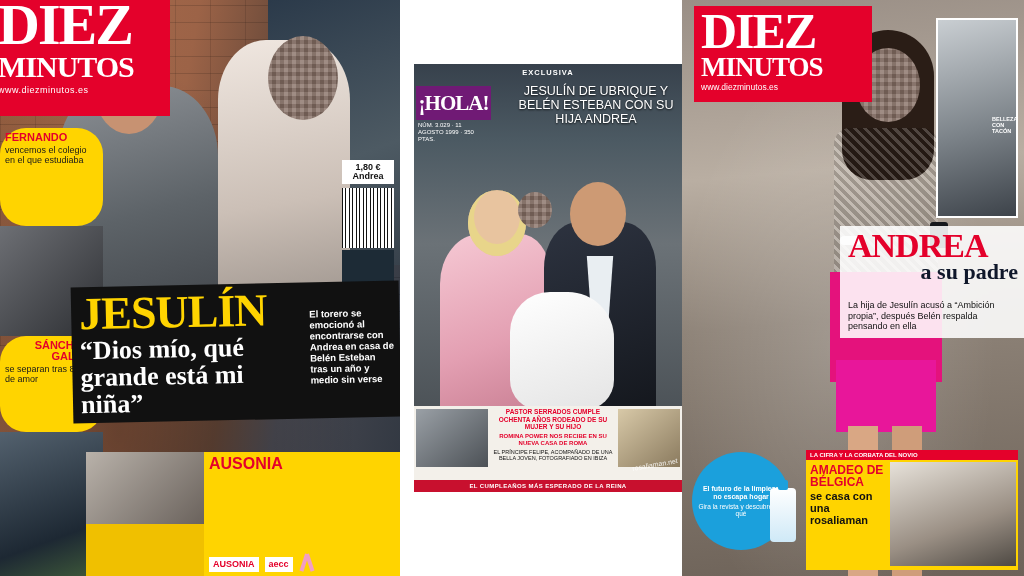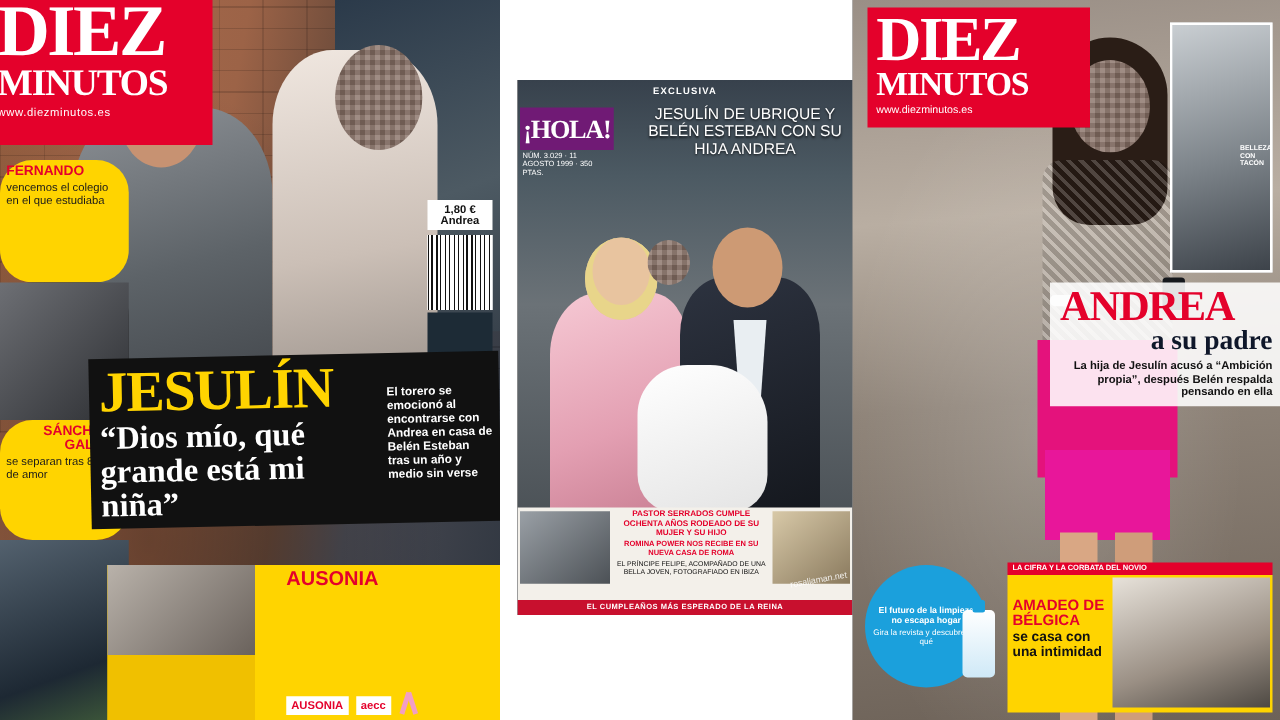--- a/index.html
+++ b/index.html
@@ -106,21 +106,21 @@
     position:absolute; right:6px; top:26px; width:84px;
     color:#fff; font-size:9.5px; line-height:11px; font-weight:bold;
   }
 
   
   #c1-bottom { position:absolute; left:86px; top:452px; width:314px; height:124px; background:#ffd400; }
   #c1-b-left { position:absolute; left:0; top:0; width:118px; height:100%; background:#f0c000; }
   #c1-b-left .ph { position:absolute; left:0; top:0; width:100%; height:58%; background:linear-gradient(135deg,#b9b2aa,#6a625c); }
   #c1-b-left .tx { position:absolute; left:4px; bottom:2px; width:110px; color:#e4012b; font-weight:bold; font-size:12px; line-height:12px; }
   #c1-b-left .tx span { color:#1a1a1a; font-weight:bold; font-size:10px; }
-  #c1-b-right { position:absolute; left:118px; top:0; width:196px; height:100%; background:#ffd400; padding:4px 5px;margin-left:20px; }
+  #c1-b-right { position:absolute; left:118px; top:0; width:196px; height:100%; background:#ffd400; padding:4px 5px; }
   #c1-b-right .ttl { color:#e4012b; font-weight:bold; font-size:16px; line-height:15px; }
   #c1-b-right .bdy { color:#1a1a1a; font-size:9.5px; line-height:10px; margin-top:2px; }
   #c1-b-right .logos { position:absolute; left:5px; bottom:4px; display:flex; gap:6px; align-items:flex-end; }
   .logobox { background:#fff; color:#e4012b; font-weight:bold; font-size:9px; padding:3px 4px; line-height:9px; }
   .ribbon { width:14px; height:18px; position:relative; }
   .ribbon:before, .ribbon:after {
     content:""; position:absolute; top:0; left:6px; width:4px; height:18px;
     background:#f29ec4; transform-origin: top center;
   }
   .ribbon:before { transform: rotate(18deg); }
@@ -215,30 +215,30 @@
   #c3-phone { position:absolute; left:248px; top:222px; width:18px; height:26px; background:#15181c; border-radius:3px; }
   #c3-bracelet { position:absolute; left:158px; top:236px; width:22px; height:9px; background:#e8e8ee; border-radius:4px; }
 
   #c3-inset { position:absolute; right:6px; top:18px; width:82px; height:200px; background:#cfd3d6; border:2px solid #fff; }
   #c3-inset .ph { position:absolute; inset:0; background:linear-gradient(165deg,#c9ced2,#7d848a 55%,#3d434a); }
   #c3-inset .cap { position:absolute; right:-2px; top:96px; width:26px; color:#fff; font-size:5.5px; line-height:6px; font-weight:bold; }
   #c3-band { position:absolute; right:0; top:226px; width:184px; background:rgba(255,255,255,.88); padding:4px 6px 6px 8px; }
   #c3-band .hl { color:#e4012b; font-family:"Liberation Serif", serif; font-weight:bold; font-size:34px; line-height:31px; letter-spacing:-1px; }
   #c3-band .hl2 { color:#e4012b; font-family:"Liberation Serif", serif; font-weight:bold; font-size:22px; line-height:22px; text-align:right; }
   #c3-band .hl3 { color:#0f172a; font-family:"Liberation Serif", serif; font-weight:bold; font-size:22px; line-height:22px; text-align:right; }
-  #c3-band .bdy { color:#111; font-size:9px; line-height:10.5px; margin-top:4px; text-align:right;font-weight:bold; }
+  #c3-band .bdy { color:#111; font-size:9px; line-height:10.5px; margin-top:17px; text-align:left; }
   #c3-circle { position:absolute; left:10px; bottom:26px; width:98px; height:98px; border-radius:50%; background:#1ba0dc;
     color:#fff; display:flex; flex-direction:column; align-items:center; justify-content:center; text-align:center; padding:6px; }
   #c3-circle .t { font-size:7px; line-height:8px; font-weight:bold; }
   #c3-circle .t2 { font-size:6.5px; line-height:7.5px; margin-top:2px; }
   #c3-bottle { position:absolute; left:88px; bottom:34px; width:26px; height:54px; background:linear-gradient(180deg,#fff,#cfe9f7); border-radius:4px; }
   #c3-bottle:after { content:""; position:absolute; left:8px; top:-8px; width:10px; height:10px; background:#1ba0dc; border-radius:2px; }
   #c3-strip { position:absolute; left:124px; bottom:6px; width:212px; height:110px; background:#ffd400; }
   #c3-strip .red { position:absolute; left:0; top:-10px; width:100%; height:10px; background:#e4012b; color:#fff; font-size:6px; font-weight:bold; display:flex; align-items:center; padding-left:4px; }
-  #c3-strip .txt { position:absolute; left:4px; top:4px; width:78px;margin-top:14px; }
+  #c3-strip .txt { position:absolute; left:4px; top:4px; width:78px; }
   #c3-strip .txt .a { color:#e4012b; font-weight:bold; font-size:12px; line-height:12px; }
   #c3-strip .txt .b { color:#111; font-weight:bold; font-size:11px; line-height:12px; margin-top:2px; }
   #c3-strip .ph { position:absolute; right:2px; top:2px; width:126px; height:104px;
     background:linear-gradient(160deg,#e7e2da,#9a8f84 60%,#4e4943); }
 </style>
 </head>
 <body>
 
 <div class="stage">
 
@@ -372,19 +372,19 @@
     <div id="c3-circle">
       <div class="t">El futuro de la limpieza no escapa hogar</div>
       <div class="t2">Gira la revista y descubre por qué</div>
     </div>
     <div id="c3-bottle"></div>
 
     <div id="c3-strip">
       <div class="red">LA CIFRA Y LA CORBATA DEL NOVIO</div>
       <div class="txt">
         <div class="a">AMADEO DE BÉLGICA</div>
-        <div class="b">se casa con una intimidad</div>
+        <div class="b">se casa con una rosaliaman</div>
       </div>
       <div class="ph"></div>
     </div>
   </div>
 
 </div>
 
 </body></html>

